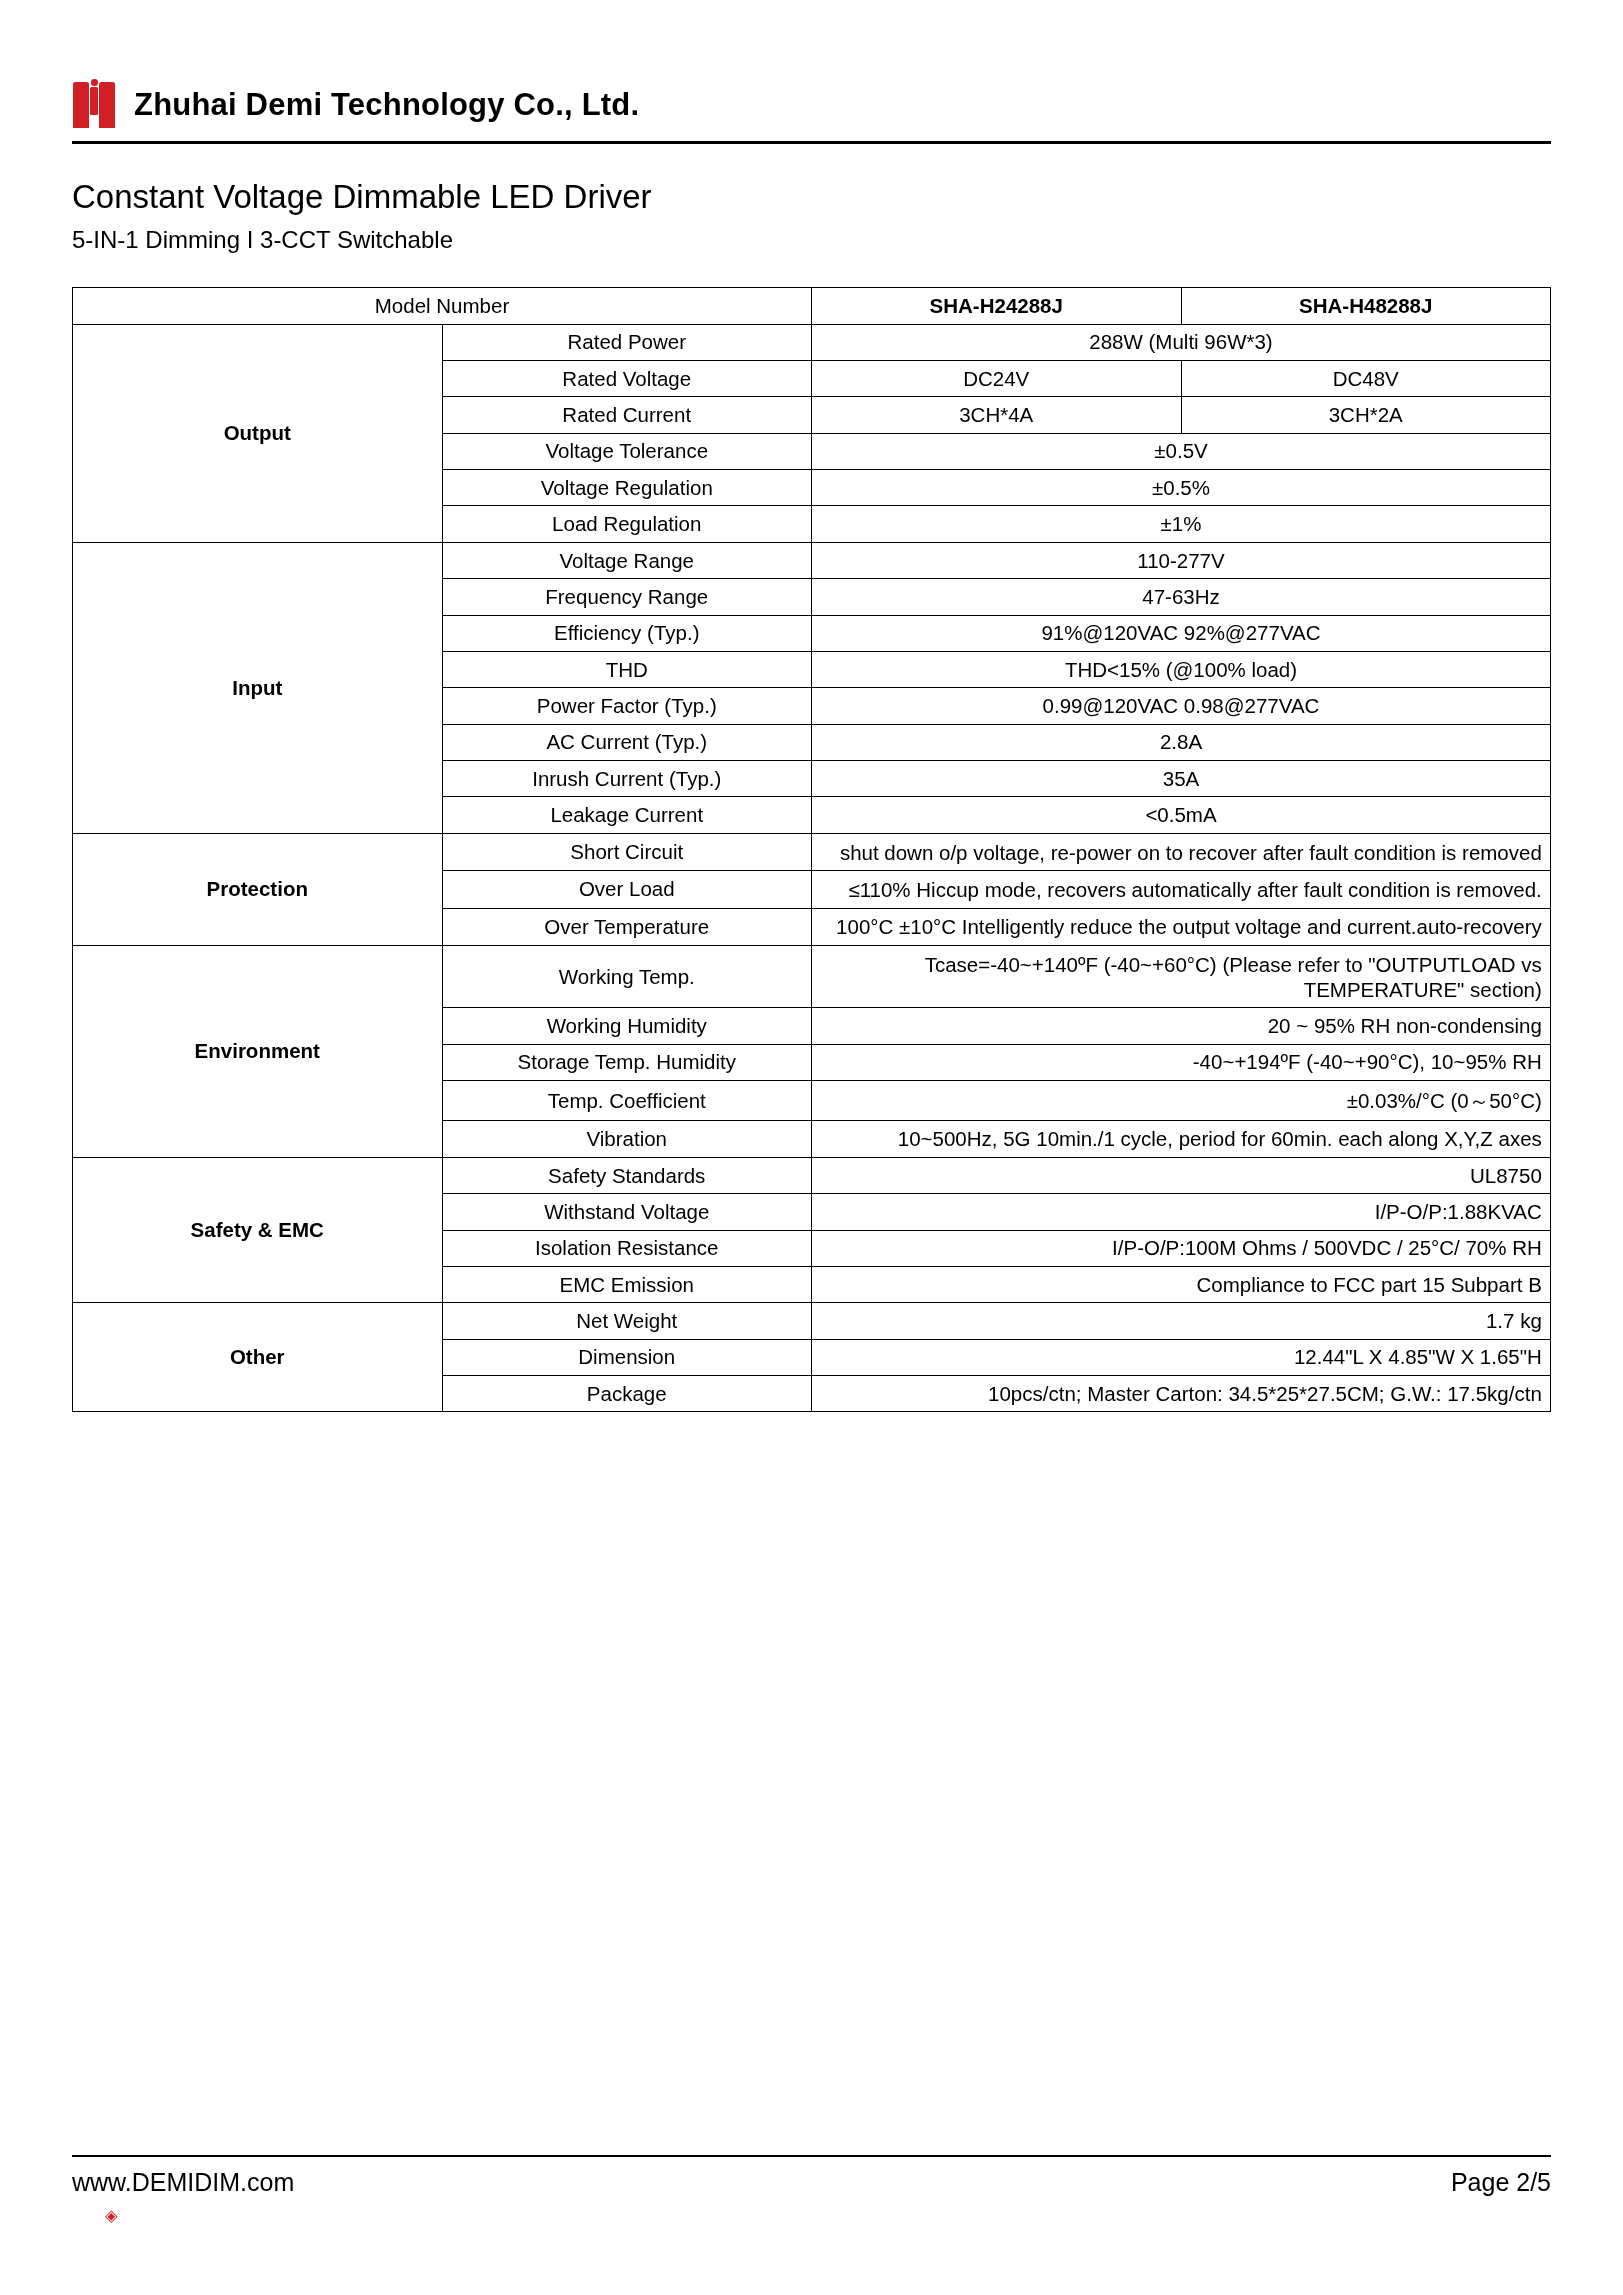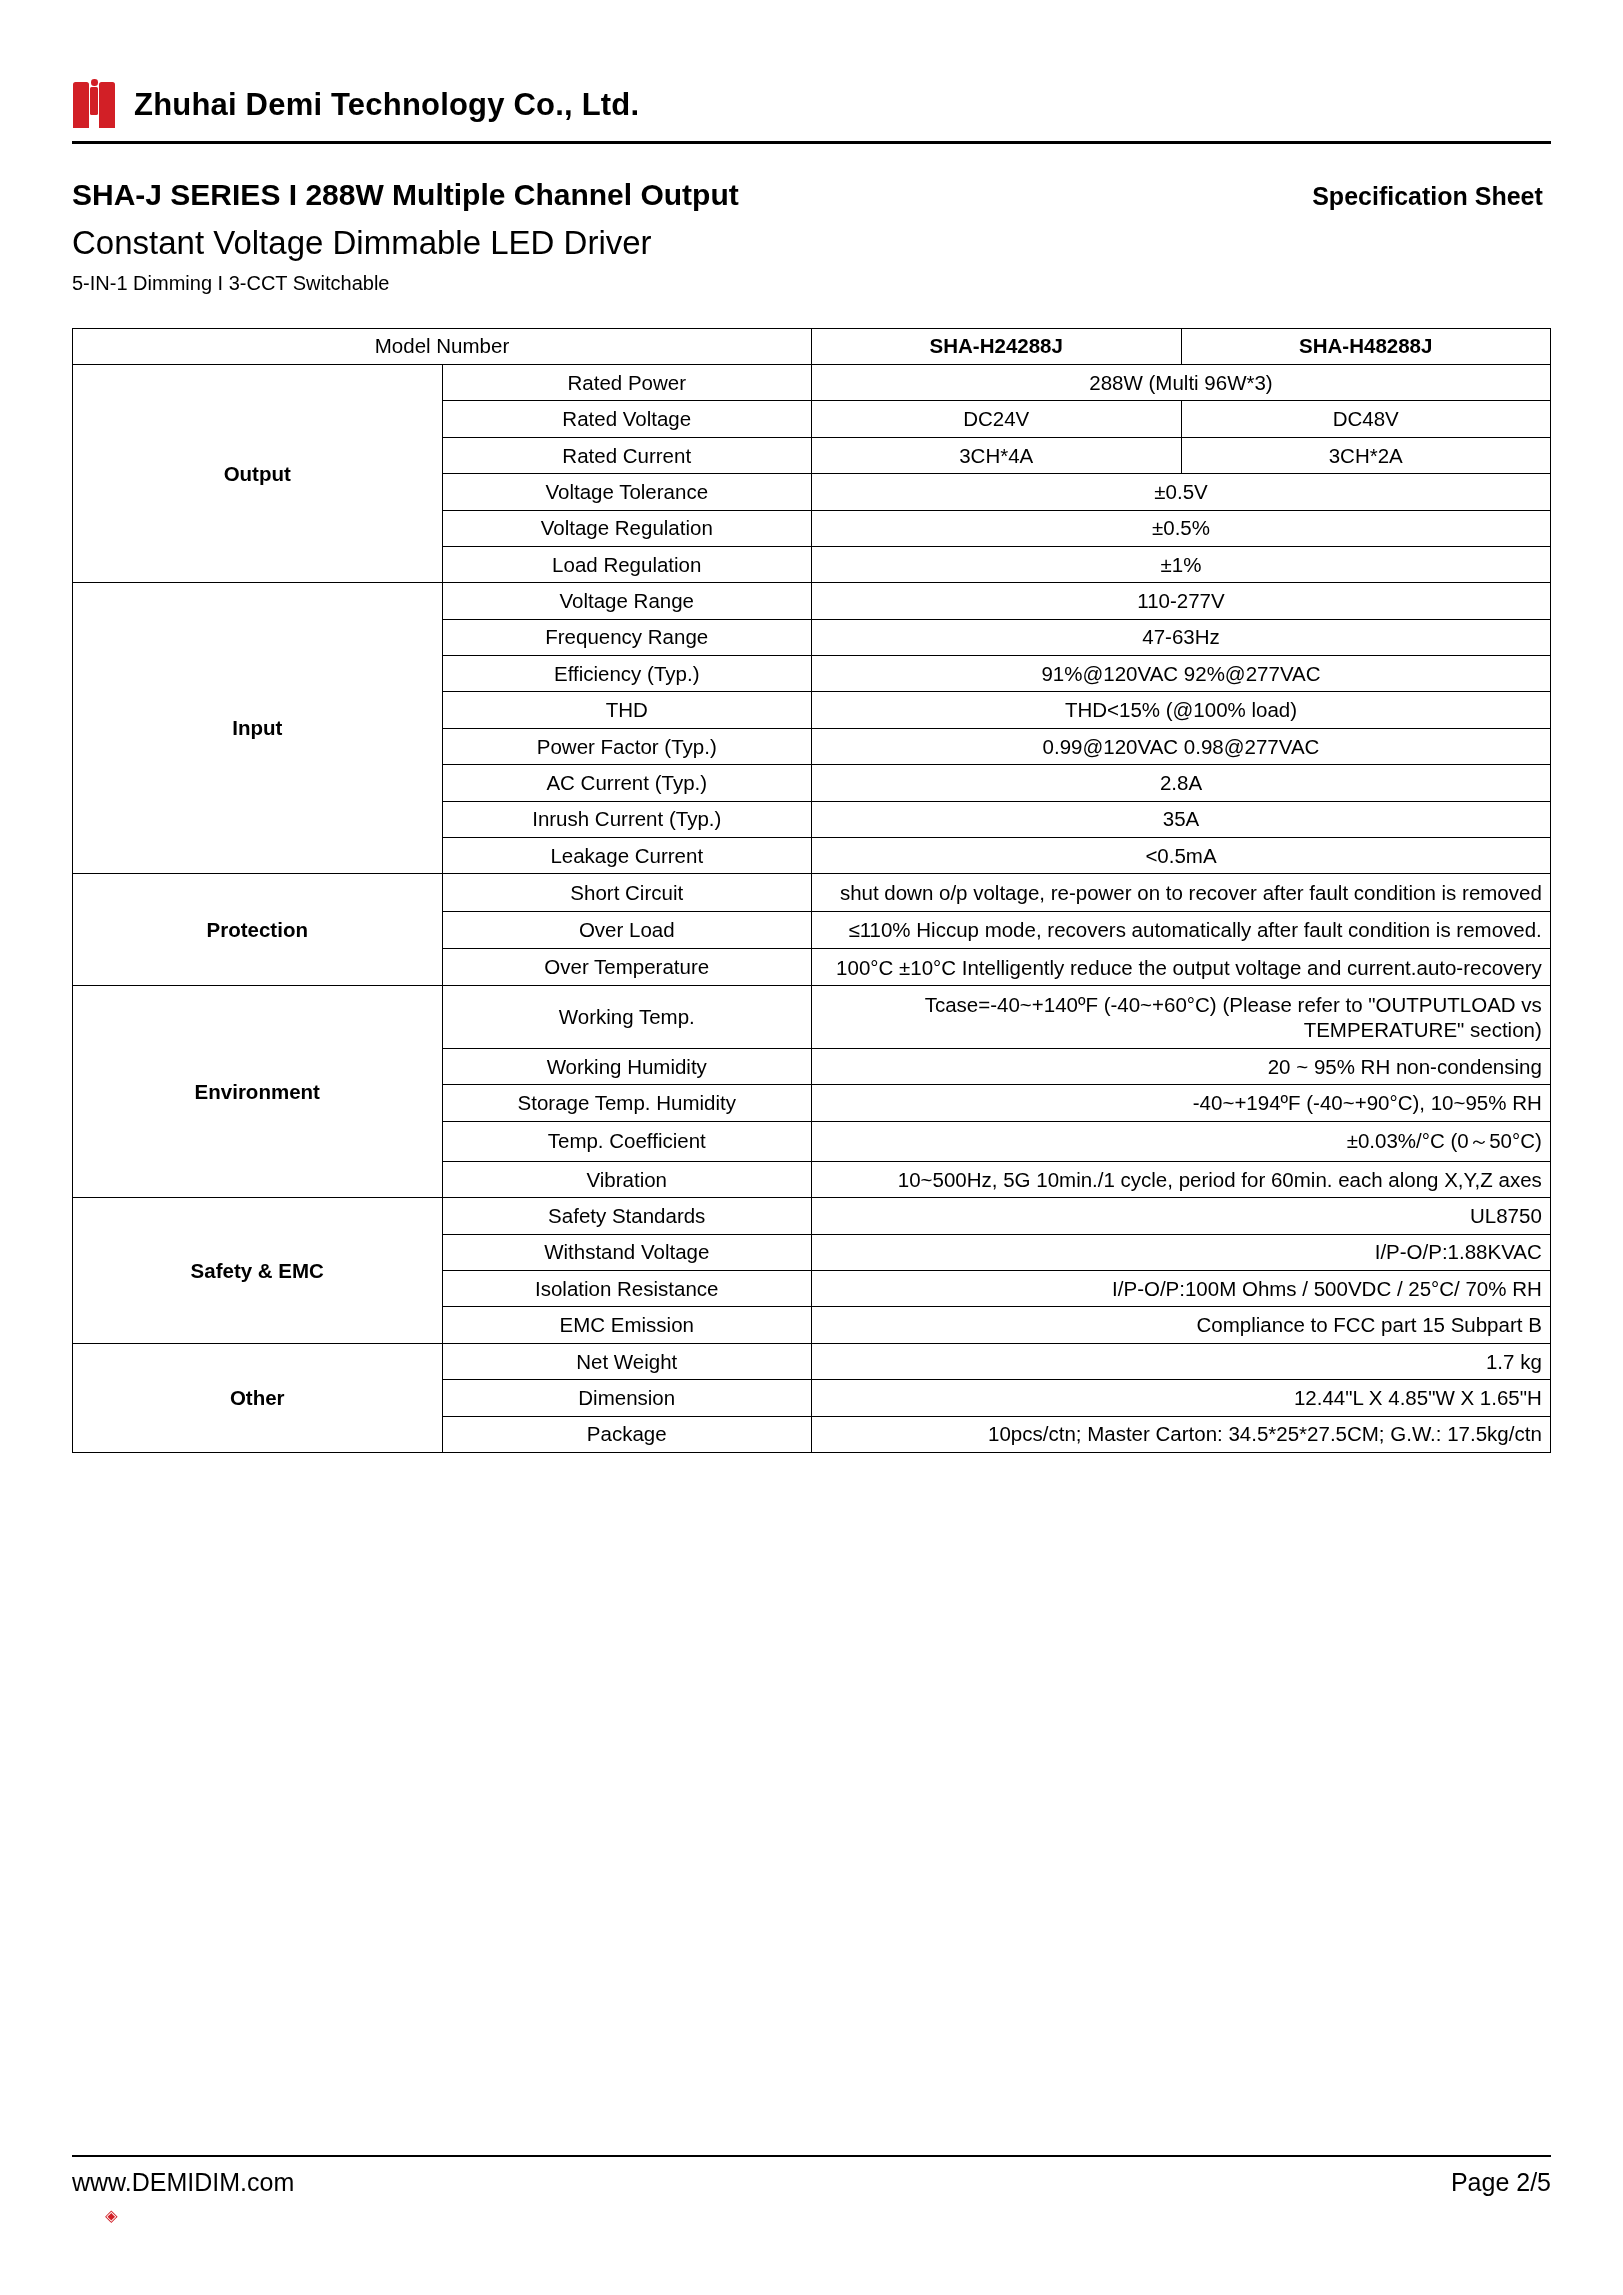--- a/index.html
+++ b/index.html
@@ -88,21 +88,21 @@
   .title-right {
     font-size: 25px;
     font-weight: bold;
     padding-right: 8.2px;
   }
   .subtitle {
     font-size: 33px;
     margin-top: 11.5px;
   }
   .subtitle2 {
-    font-size: 20px;
+    font-size: 24px;
     margin-top: 9.8px;
   }
 
   
   table.spec {
     margin-top: 33px;
     border-collapse: collapse;
     width: 100%;
     table-layout: fixed;
   }
@@ -175,24 +175,20 @@
       <span class="dot"></span>
       <span class="lbar"></span>
       <span class="mid"></span>
       <span class="rbar"></span>
     </span>
     <span class="company-name">Zhuhai Demi Technology Co., Ltd.</span>
   </div>
   <div class="header-rule"></div>
 
   <div class="title-block">
-    <div class="title-row">
-      <div class="title-main">SHA-J SERIES I 288W Multiple Channel Output</div>
-      <div class="title-right">Specification Sheet</div>
-    </div>
     <div class="subtitle">Constant Voltage Dimmable LED Driver</div>
     <div class="subtitle2">5-IN-1 Dimming I 3-CCT Switchable</div>
   </div>
 
   <table class="spec">
     <tbody>
       <tr>
         <td class="hdr-model" colspan="2">Model Number</td>
         <td class="hdr-part">SHA-H24288J</td>
         <td class="hdr-part">SHA-H48288J</td>

